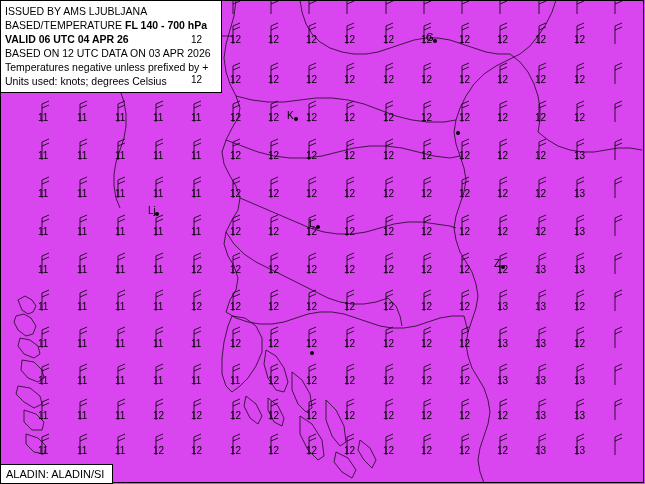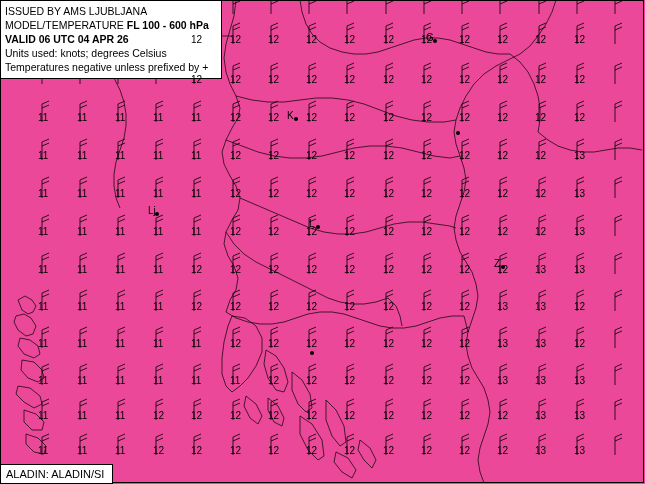--- a/index.html
+++ b/index.html
@@ -1,17 +1,17 @@
 <!DOCTYPE html>
 <html><head>
 <meta charset="utf-8">
 <style>
   html,body{margin:0;padding:0;background:#fff;}
   body{font-family:"Liberation Sans",sans-serif;}
-  #root{position:relative;width:645px;height:484px;overflow:hidden;background:#ec4899;}
+  #root{position:relative;width:645px;height:484px;overflow:hidden;background:#d946ef;}
   #map{position:absolute;left:0;top:0;width:645px;height:484px;}
   .frame{position:absolute;left:0;top:0;width:644px;height:483px;border:1px solid #000;box-sizing:border-box;pointer-events:none;}
   .legend{position:absolute;left:0;top:0;background:#fff;border:1px solid #000;padding:3px 6px 4px 4px;box-sizing:border-box;}
   .legend div{font-size:10.5px;line-height:14px;color:#000;white-space:nowrap;}
   .legend .b{font-weight:bold;}
   .model{position:absolute;left:0;bottom:0;background:#fff;border:1px solid #000;padding:3px 8px 3px 5px;font-size:11px;color:#000;}
   .temp{position:absolute;font-size:10px;color:#000;line-height:10px;white-space:nowrap;}
   .city{position:absolute;font-size:10px;color:#000;line-height:10px;font-weight:normal;}
   .dot{position:absolute;width:4px;height:4px;background:#000;border-radius:50%;}
   svg{display:block;}
@@ -1094,24 +1094,25 @@
           <path d="M0,-14 L7,-17"></path>
           <path d="M0,-10 L7,-13"></path>
         </g>
     </g>
   </svg>
 
   <div class="frame"></div>
 
   <div class="legend" style="left:0;top:0;width:222px;">
     <div>ISSUED BY AMS LJUBLJANA</div>
-    <div><span>MODEL/TEMPERATURE</span> <span class="b">FL 100 - 600 hPa</span></div>
+    <div><span>BASED/TEMPERATURE</span> <span class="b">FL 140 - 700 hPa</span></div>
     <div class="b">VALID 06 UTC 04 APR 26</div>
+    <div>BASED ON 12 UTC DATA ON 03 APR 2026</div>
+    <div>Temperatures negative unless prefixed by +</div>
     <div>Units used: knots; degrees Celsius</div>
-    <div>Temperatures negative unless prefixed by +</div>
   </div>
 
   <div class="model">ALADIN: ALADIN/SI</div>
 
   <div id="temps">
       <div class="temp" style="left: 191px; top: 35px;">12</div>
       <div class="temp" style="left: 230px; top: 35px;">12</div>
       <div class="temp" style="left: 268px; top: 35px;">12</div>
       <div class="temp" style="left: 306px; top: 35px;">12</div>
       <div class="temp" style="left: 344px; top: 35px;">12</div>

